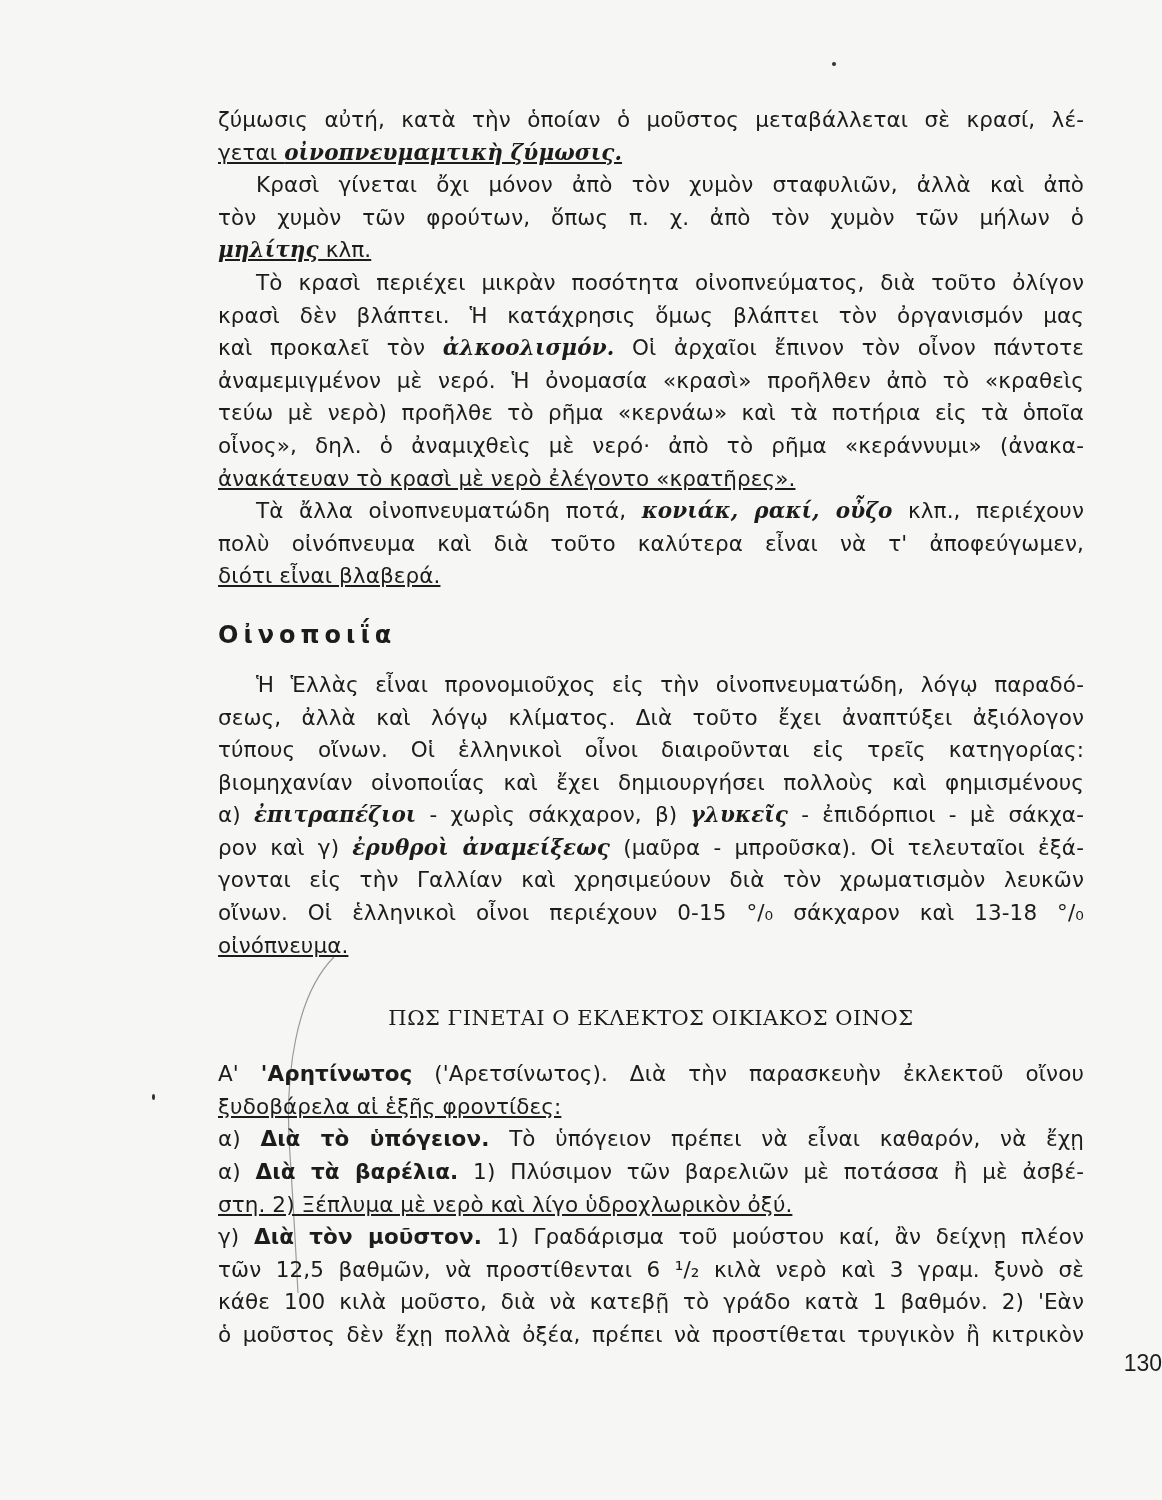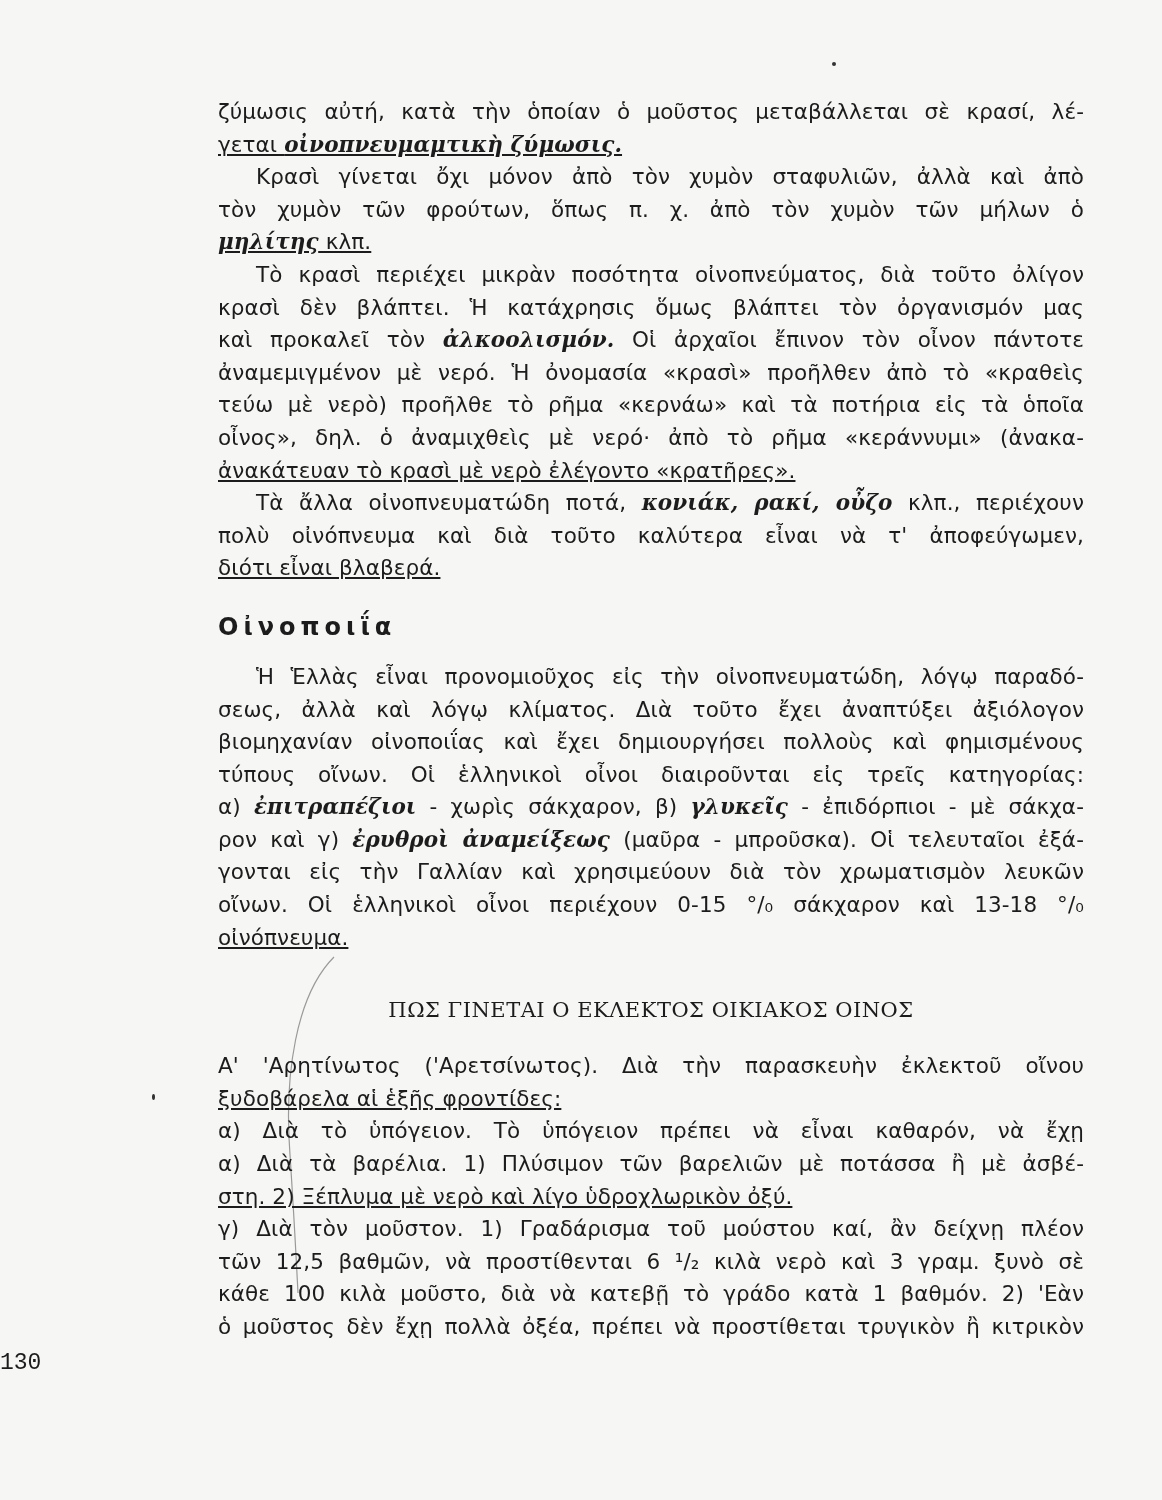--- a/index.html
+++ b/index.html
@@ -8,36 +8,36 @@
       height: 1500px;
       background: #f6f6f4;
       position: relative;
       overflow: hidden;
       font-family: "DejaVu Sans", sans-serif;
       color: #1c1c1c;
     }
     .page {
       position: absolute;
       left: 218px;
-      top: 96px;
+      top: 104px;
       width: 866px;
     }
     .line {
       font-size: 21.5px;
       line-height: 32.6px;
       height: 32.6px;
       white-space: nowrap;
       text-align: justify;
       text-align-last: justify;
       letter-spacing: 0.1px;
     }
     .line.last { text-align-last: left; text-decoration: underline; }
     .line.indent { padding-left: 38px; }
     .bi { font-family: "DejaVu Serif", serif; font-style: italic; font-weight: bold; }
-    .b  { font-weight: normal; }
+    .b  { font-weight: bold; }
     .section-title {
       font-size: 24px;
       font-weight: bold;
       letter-spacing: 5px;
       margin: 24px 0 16px 0;
       height: 36px;
       line-height: 36px;
     }
     .caps-title {
       text-align: center;
@@ -46,22 +46,22 @@
       font-size: 21px;
       letter-spacing: 0.5px;
       margin: 38px 0 22px 0;
       height: 36px;
       line-height: 36px;
     }
     .page-number {
       position: absolute;
       left: 0; right: 0;
       top: 1350px;
-      text-align: left;
-      font-family: Liberation Mono, monospace;
+      text-align: right;
+      font-family: Liberation Sans, sans-serif;
       font-size: 23px;
     }
     .pencil-arc {
       position: absolute;
       left: 276px;
       top: 955px;
       width: 60px;
       height: 340px;
       pointer-events: none;
     }
@@ -91,22 +91,22 @@
       <div class="line"><span>οἶνος», δηλ. ὁ ἀναμιχθεὶς μὲ νερό· ἀπὸ τὸ ρῆμα «κεράννυμι» (ἀνακα-</span></div>
       <div class="line last"><span>ἀνακάτευαν τὸ κρασὶ μὲ νερὸ ἐλέγοντο «κρατῆρες».</span></div>
       <div class="line indent"><span>Τὰ ἄλλα οἰνοπνευματώδη ποτά, </span><span class="bi">κονιάκ, ρακί, οὖζο</span><span> κλπ., περιέχουν</span></div>
       <div class="line"><span>πολὺ οἰνόπνευμα καὶ διὰ τοῦτο καλύτερα εἶναι νὰ τ' ἀποφεύγωμεν,</span></div>
       <div class="line last"><span>διότι εἶναι βλαβερά.</span></div>
     </div>
   <div class="section-title">Οἰνοποιΐα</div>
   <div id="block2">
       <div class="line indent"><span>Ἡ Ἑλλὰς εἶναι προνομιοῦχος εἰς τὴν οἰνοπνευματώδη, λόγῳ παραδό-</span></div>
       <div class="line"><span>σεως, ἀλλὰ καὶ λόγῳ κλίματος. Διὰ τοῦτο ἔχει ἀναπτύξει ἀξιόλογον</span></div>
+      <div class="line"><span>τύπους οἴνων. Οἱ ἑλληνικοὶ οἶνοι διαιροῦνται εἰς τρεῖς κατηγορίας:</span></div>
       <div class="line"><span>βιομηχανίαν οἰνοποιΐας καὶ ἔχει δημιουργήσει πολλοὺς καὶ φημισμένους</span></div>
-      <div class="line"><span>τύπους οἴνων. Οἱ ἑλληνικοὶ οἶνοι διαιροῦνται εἰς τρεῖς κατηγορίας:</span></div>
       <div class="line"><span>α) </span><span class="bi">ἐπιτραπέζιοι</span><span> - χωρὶς σάκχαρον, β) </span><span class="bi">γλυκεῖς</span><span> - ἐπιδόρπιοι - μὲ σάκχα-</span></div>
       <div class="line"><span>ρον καὶ γ) </span><span class="bi">ἐρυθροὶ ἀναμείξεως</span><span> (μαῦρα - μπροῦσκα). Οἱ τελευταῖοι ἐξά-</span></div>
       <div class="line"><span>γονται εἰς τὴν Γαλλίαν καὶ χρησιμεύουν διὰ τὸν χρωματισμὸν λευκῶν</span></div>
       <div class="line"><span>οἴνων. Οἱ ἑλληνικοὶ οἶνοι περιέχουν 0-15 °/₀ σάκχαρον καὶ 13-18 °/₀</span></div>
       <div class="line last"><span>οἰνόπνευμα.</span></div>
     </div>
   <div class="caps-title">ΠΩΣ ΓΙΝΕΤΑΙ Ο ΕΚΛΕΚΤΟΣ ΟΙΚΙΑΚΟΣ ΟΙΝΟΣ</div>
   <div id="block3">
       <div class="line"><span>Α' </span><span class="b">'Αρητίνωτος</span><span> ('Αρετσίνωτος). Διὰ τὴν παρασκευὴν ἐκλεκτοῦ οἴνου</span></div>
       <div class="line last"><span>ξυδοβάρελα αἱ ἑξῆς φροντίδες:</span></div>

